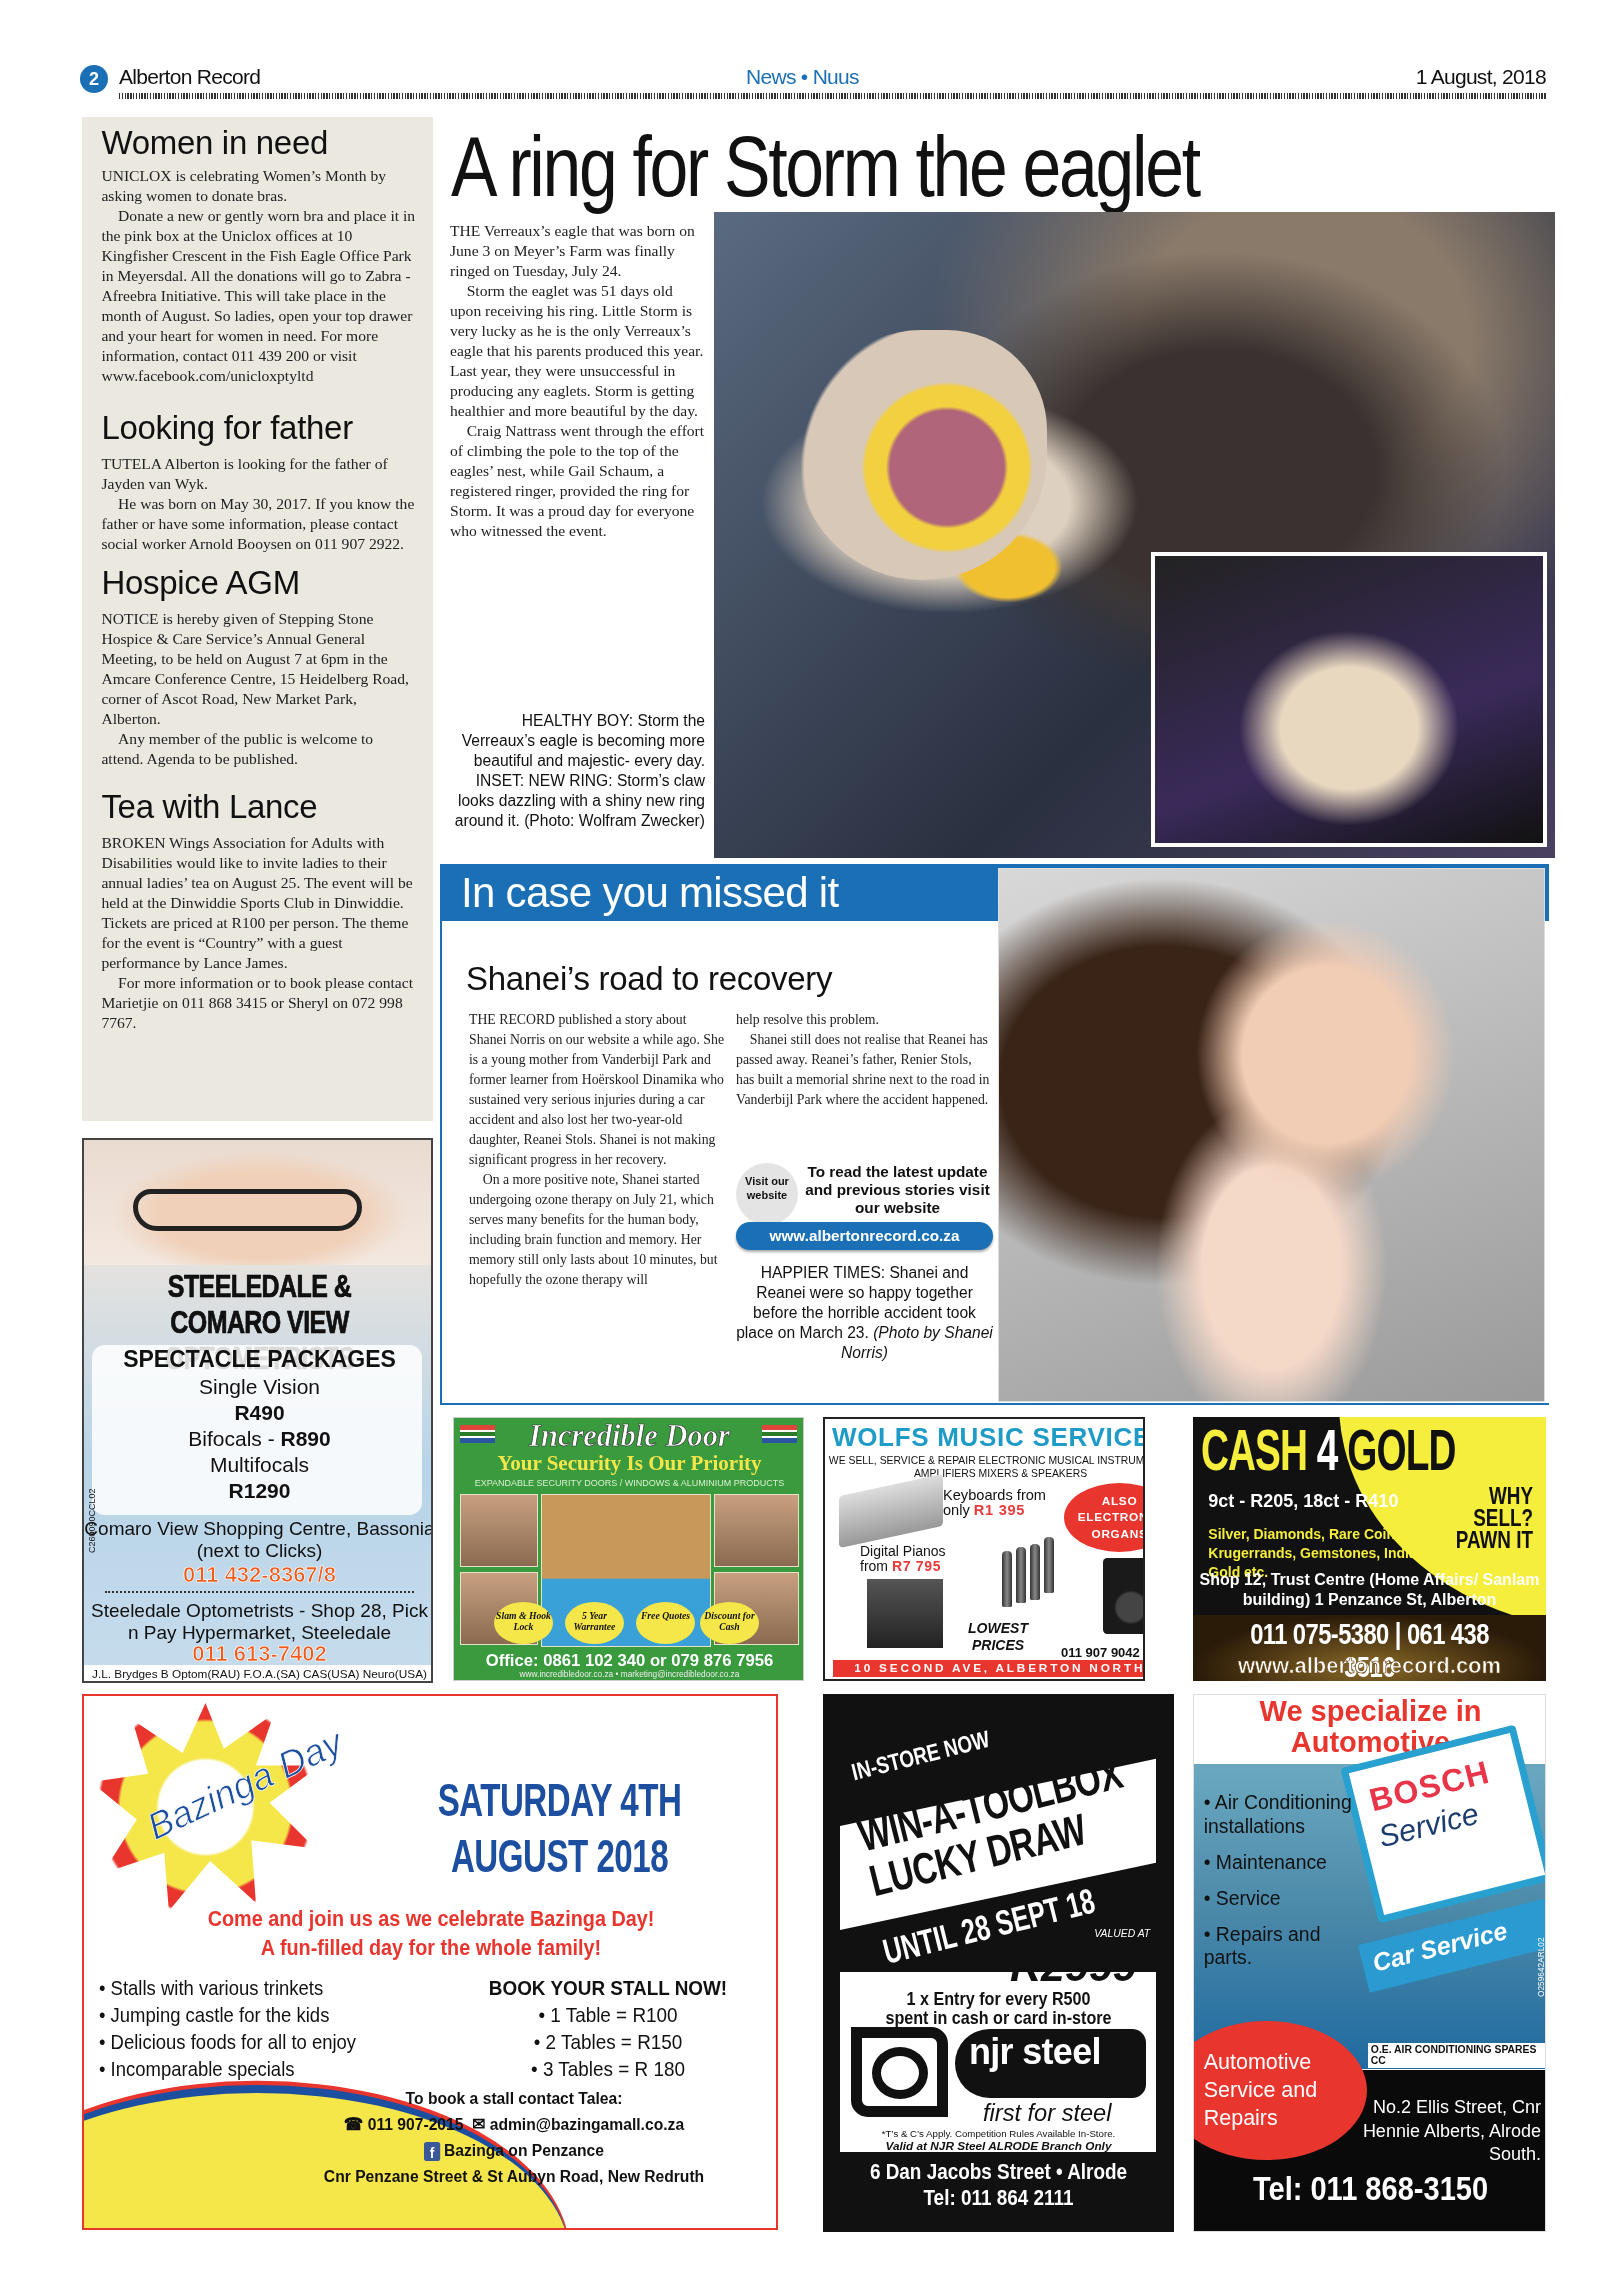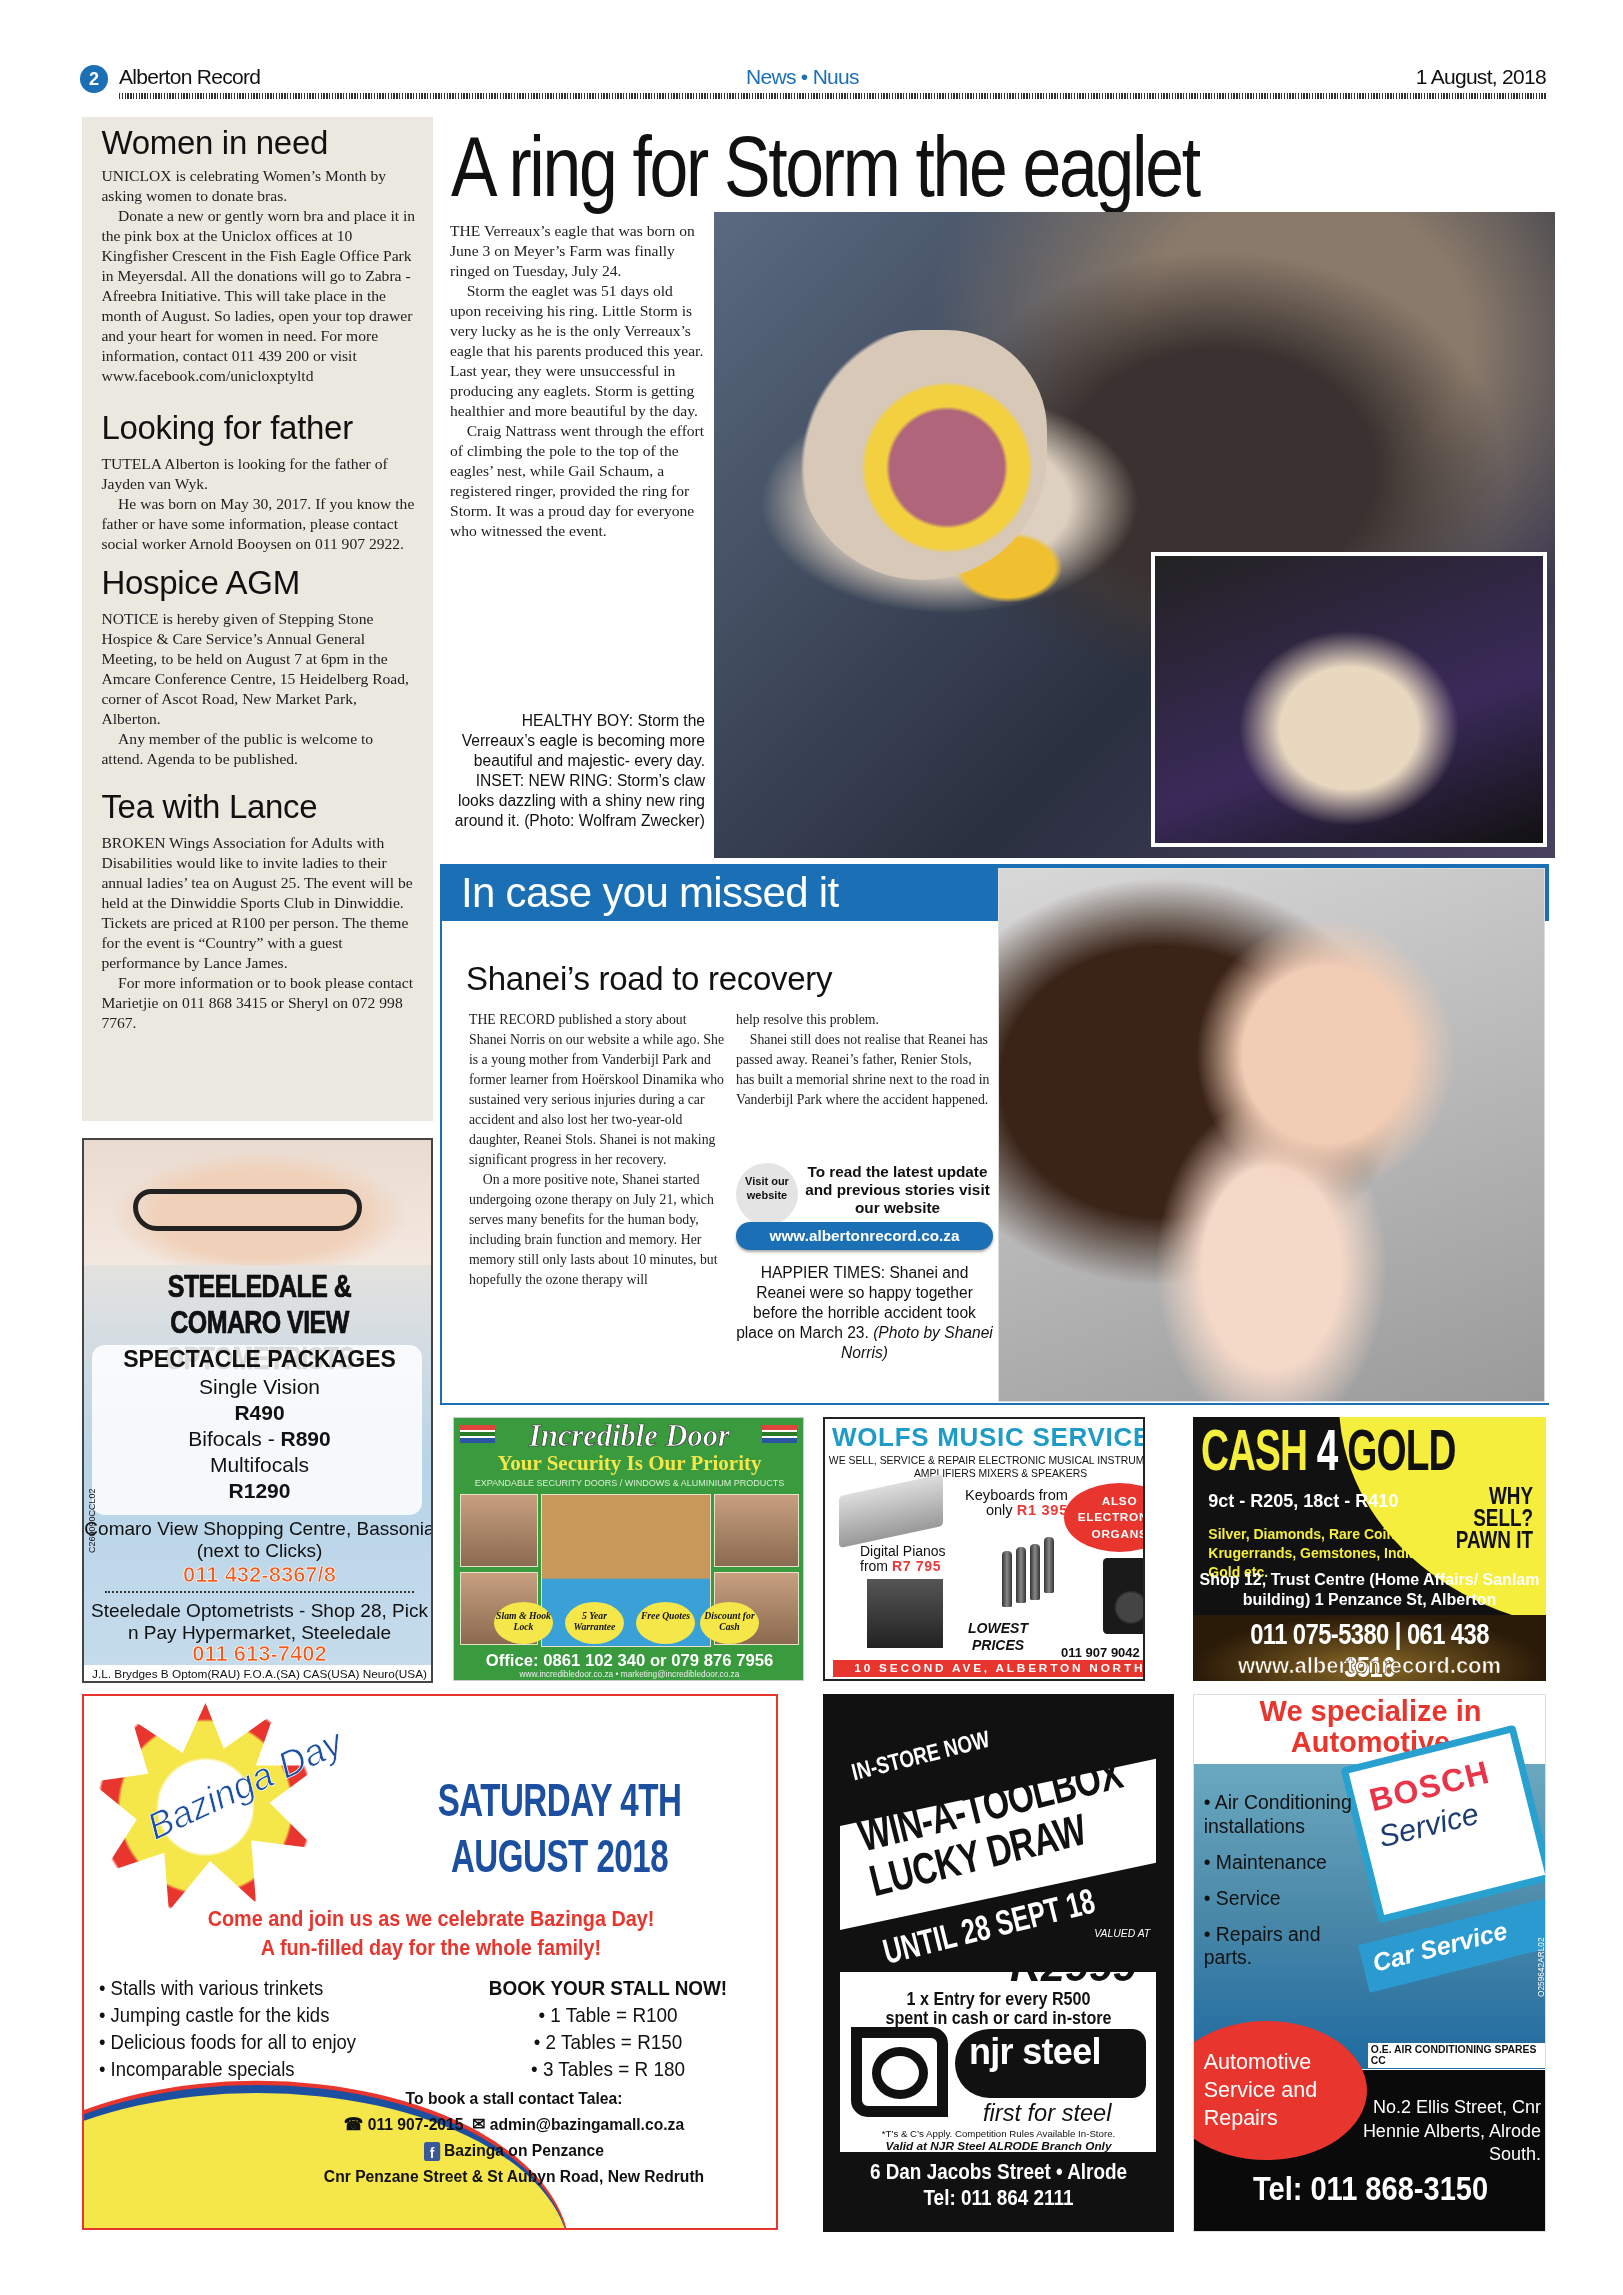--- a/index.html
+++ b/index.html
@@ -82,21 +82,21 @@
 .door-img{background:linear-gradient(180deg,#c8a080,#8a6a50);border:1.4px solid #e8e0c8}
 .flag{width:35px;height:18px;background:linear-gradient(180deg,#e0443a 0 30%,#fff 30% 38%,#2a7a2a 38% 62%,#fff 62% 70%,#2a55a0 70%)}
 .badge{width:59px;height:42px;border-radius:50%;background:#f5e64a;font:italic bold 9.7px/11px "Liberation Serif",serif;text-align:center;padding-top:8.3px;color:#111}
 #door-office{left:0;top:233px;width:351px;text-align:center;font:bold 16.7px "Liberation Sans",sans-serif;color:#fff}
 #door-web{left:0;top:251px;width:351px;text-align:center;font:8.3px "Liberation Sans",sans-serif;color:#eee}
 
 
 #wolfs{left:823px;top:1417px;width:322px;height:264px;border:2.1px solid #222;background:#fff;overflow:hidden}
 #wolfs-title{left:0;top:2.8px;width:351px;text-align:center;font:bold 26px "Liberation Sans",sans-serif;color:#1e9bc7;letter-spacing:0.7px}
 #wolfs-sub{left:0;top:35px;width:351px;text-align:center;font:10.4px/13px "Liberation Sans",sans-serif}
-#wolfs-kb{left:118px;top:69px;width:125px;text-align:right;font:14.6px/15.3px "Liberation Sans",sans-serif}
+#wolfs-kb{left:118px;top:69px;width:125px;text-align:left;font:14.6px/15.3px "Liberation Sans",sans-serif}
 #wolfs-kb b,#wolfs-dp b{color:#e83a3a;letter-spacing:0.7px}
 #wolfs-organ{left:239px;top:64px;width:111px;height:69px;border-radius:50%;background:#e8352e;color:#fff;font:bold 11.8px/16.7px "Liberation Sans",sans-serif;text-align:center;padding-top:9.7px;letter-spacing:0.7px}
 #wolfs-dp{left:35px;top:125px;width:111px;font:14px/14.6px "Liberation Sans",sans-serif}
 #wolfs-low{left:135px;top:201px;width:76px;text-align:center;font:italic bold 14px/16.7px "Liberation Sans",sans-serif}
 #wolfs-tel{left:236px;top:226px;font:bold 13px "Liberation Sans",sans-serif}
 #wolfs-addr{left:8.3px;top:241px;width:333px;height:17.4px;background:#e8352e;color:#fff;text-align:center;font:bold 11.8px/17.4px "Liberation Sans",sans-serif;letter-spacing:2.8px}
 .shape-kb{left:14px;top:66px;width:104px;height:52px;background:linear-gradient(#ddd,#999);transform:skewY(-12deg);border-radius:4.2px}
 .shape-pno{left:42px;top:160px;width:76px;height:69px;background:linear-gradient(#555,#222)}
 .shape-mic{width:9.7px;height:56px;background:linear-gradient(90deg,#333,#888,#333);border-radius:4.2px 4.2px 1.4px 1.4px}
 .shape-spk{left:278px;top:139px;width:56px;height:76px;background:radial-gradient(circle at 50% 65%,#444 0 25%,#1a1a1a 30%);border-radius:4.2px}

